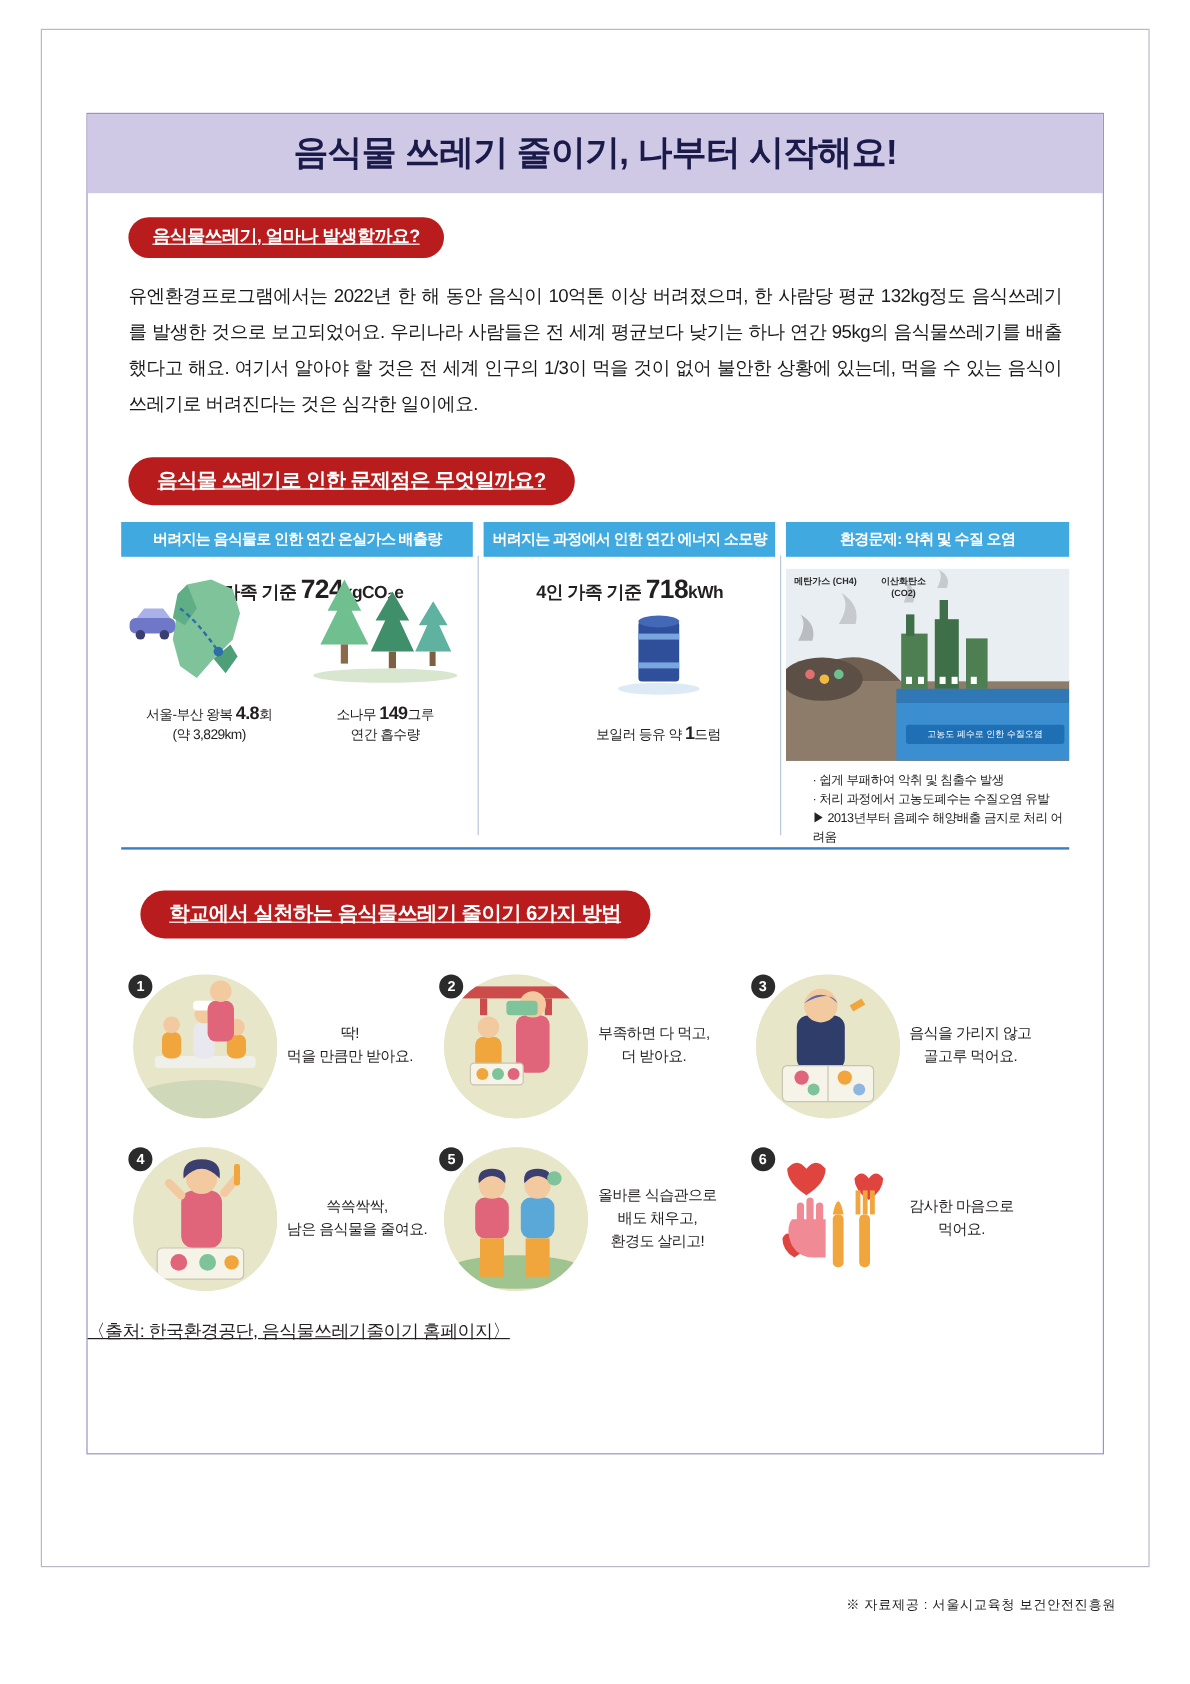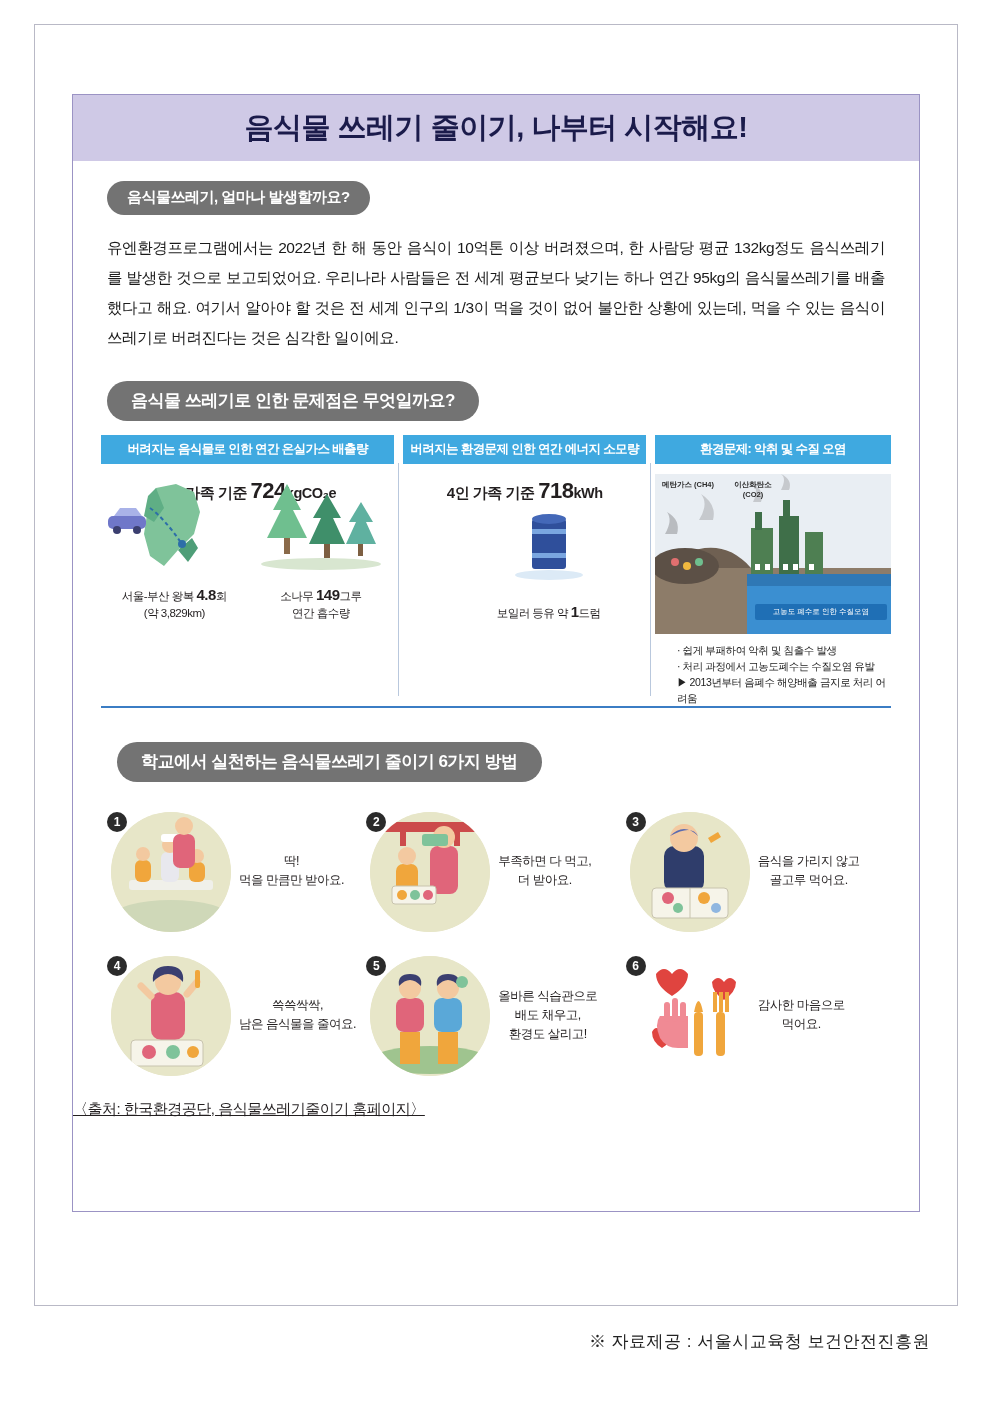--- a/index.html
+++ b/index.html
@@ -43,27 +43,28 @@
   }
   .title-bar h1 {
     margin: 0;
     font-size: 29px;
     font-weight: bold;
     letter-spacing: -0.5px;
     color: #1b1b4b;
   }
   .pill {
     display: inline-block;
-    background: #737373;
+    background: #b91c1c;
     color: #ffffff;
     font-size: 15px;
     font-weight: bold;
     padding: 7px 20px 8px 20px;
     border-radius: 20px;
     letter-spacing: -0.5px;
+    text-decoration: underline;
   }
   .pill.big {
     font-size: 17px;
     padding: 8px 24px 9px 24px;
   }
   .sec1 { padding: 20px 0 0 34px; }
   .body-text {
     margin: 18px 34px 0 34px;
     font-size: 15.5px;
     line-height: 30px;
@@ -195,21 +196,21 @@
     text-align: left;
     margin: 22px 40px 0 0;
     font-size: 15px;
     letter-spacing: -0.5px;
     text-decoration: underline;
   }
   .footnote {
     position: absolute;
     right: 62px;
     top: 1330px;
-    font-size: 17px;
+    font-size: 11px;
     letter-spacing: 0.5px;
     color: #222;
   }
 </style>
 </head>
 <body>
 
 <div class="page-border"></div>
 
 <div class="poster">
@@ -276,21 +277,21 @@
               <span>연간 흡수량</span>
             </div>
           </div>
         </div>
       </div>
     </div>
 
     <div class="panel-sep"></div>
 
     <div class="panel p2">
-      <div class="panel-head">버려지는 환경문제 인한 연간 에너지 소모량</div>
+      <div class="panel-head">버려지는 과정에서 인한 연간 에너지 소모량</div>
       <div class="panel-body">
         <div class="stat-line">
           <span>4인 가족 기준 </span><span class="big">718</span><span class="unit">kWh</span>
         </div>
         <div class="icons-row">
           <div style="width:110px;margin-left:48px;">
             <svg width="110" height="96" viewBox="0 0 110 96">
               <rect x="38" y="24" width="34" height="50" rx="3" fill="#2f4f9b"></rect>
               <rect x="38" y="34" width="34" height="5" fill="#7aa6e0"></rect>
               <rect x="38" y="58" width="34" height="5" fill="#7aa6e0"></rect>

